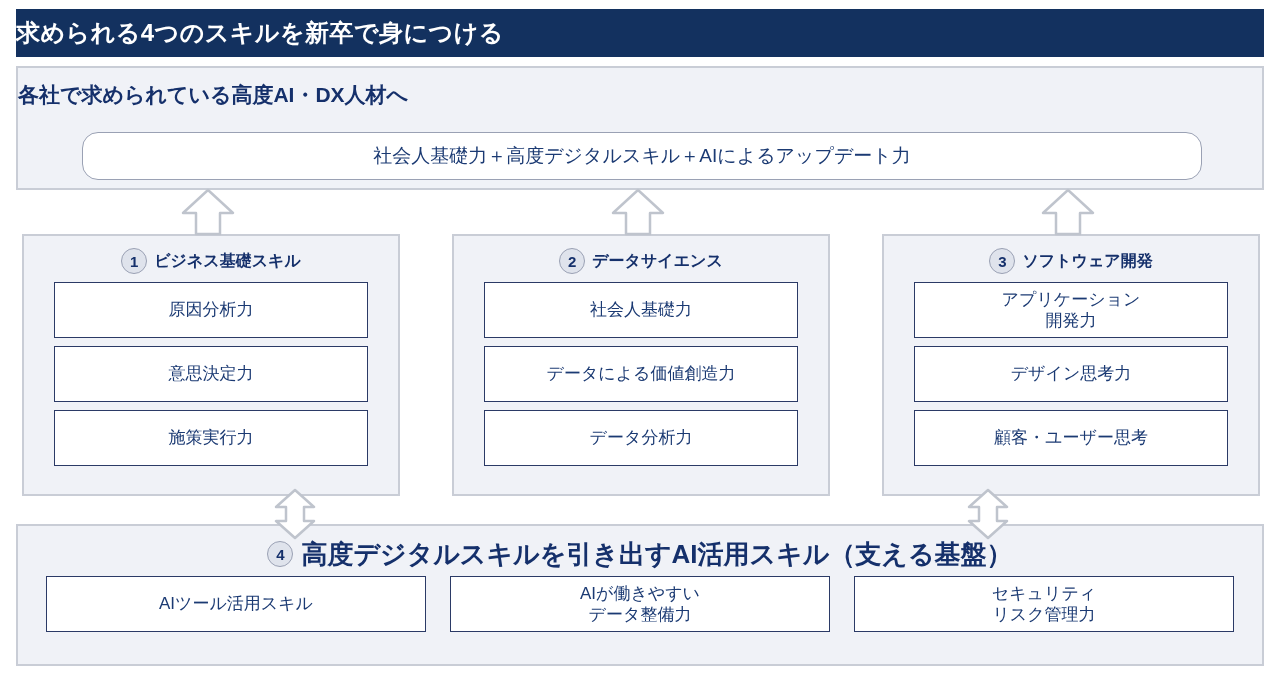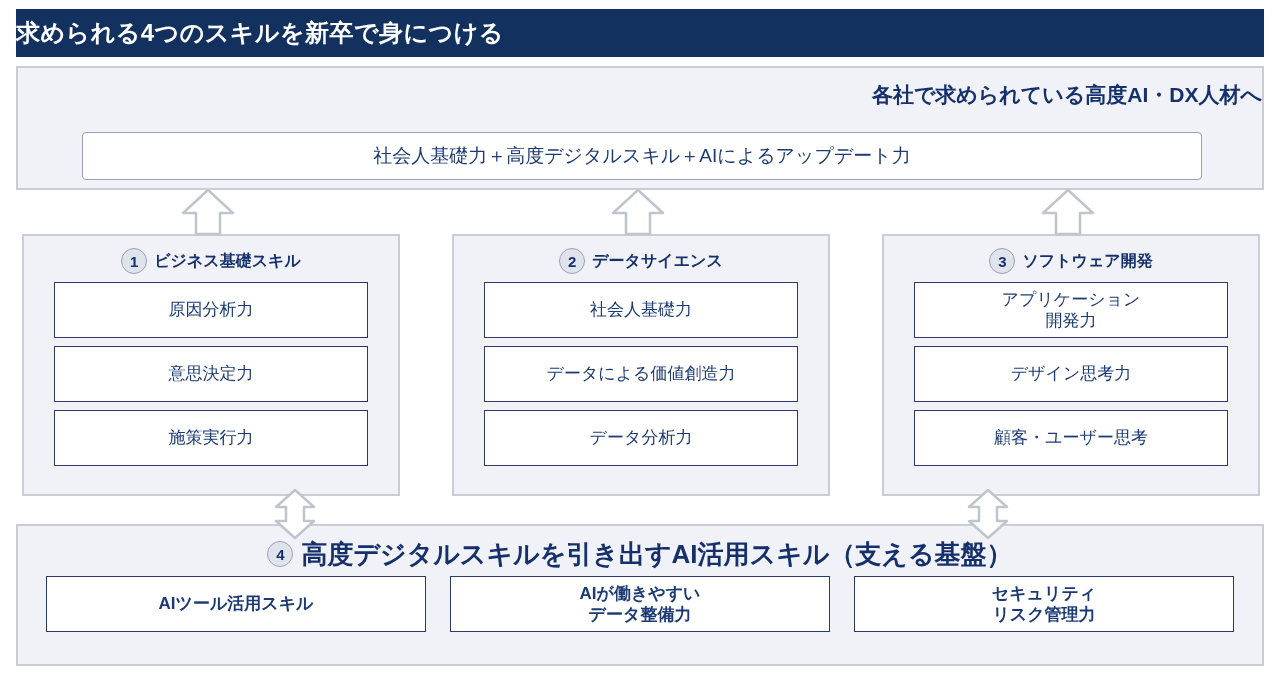--- a/index.html
+++ b/index.html
@@ -36,33 +36,33 @@
     background: #f0f2f7;
     border: 2px solid #c9cdd6;
   }
 
   
   #goal-panel {
     left: 16px; top: 66px;
     width: 1248px; height: 124px;
   }
   .goal-heading {
-    text-align: right;
+    text-align: left;
     color: #15306b;
     font-size: 21px;
     font-weight: bold;
     margin-top: 13px;
   }
   .goal-box {
     position: absolute;
     left: 64px; top: 64px;
     width: 1120px; height: 48px;
     background: #ffffff;
     border: 1.5px solid #9aa1b4;
-    border-radius: 4px;
+    border-radius: 16px;
     display: flex; align-items: center; justify-content: center;
   }
   .goal-box-text {
     color: #1b3a73;
     font-size: 19px;
   }
 
   
   .col-panel { }
   #col-1 { left: 22px;  top: 234px; width: 378px; height: 262px; }
@@ -129,21 +129,20 @@
   }
   .found-title {
     color: #15306b;
     font-size: 26px;
     font-weight: bold;
   }
   .found-row {
     display: flex;
     gap: 24px;
     padding: 0 28px;
-    font-weight: bold;
   }
   .found-box {
     flex: 1;
     height: 56px;
     background: #ffffff;
     border: 1.5px solid #2b3a66;
     display: flex; align-items: center; justify-content: center;
     text-align: center;
   }
 

